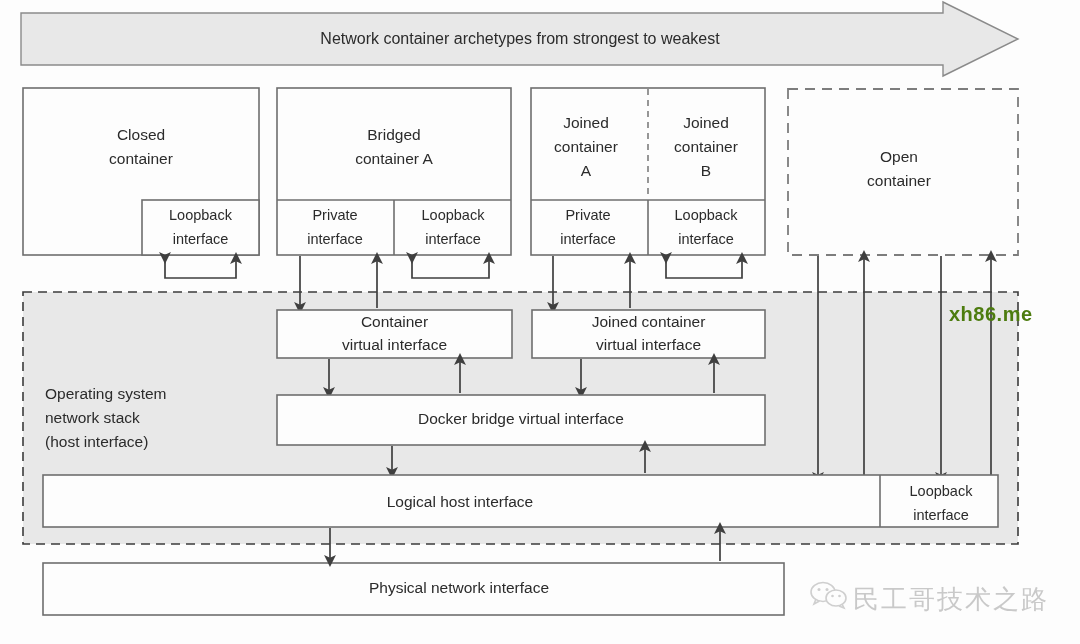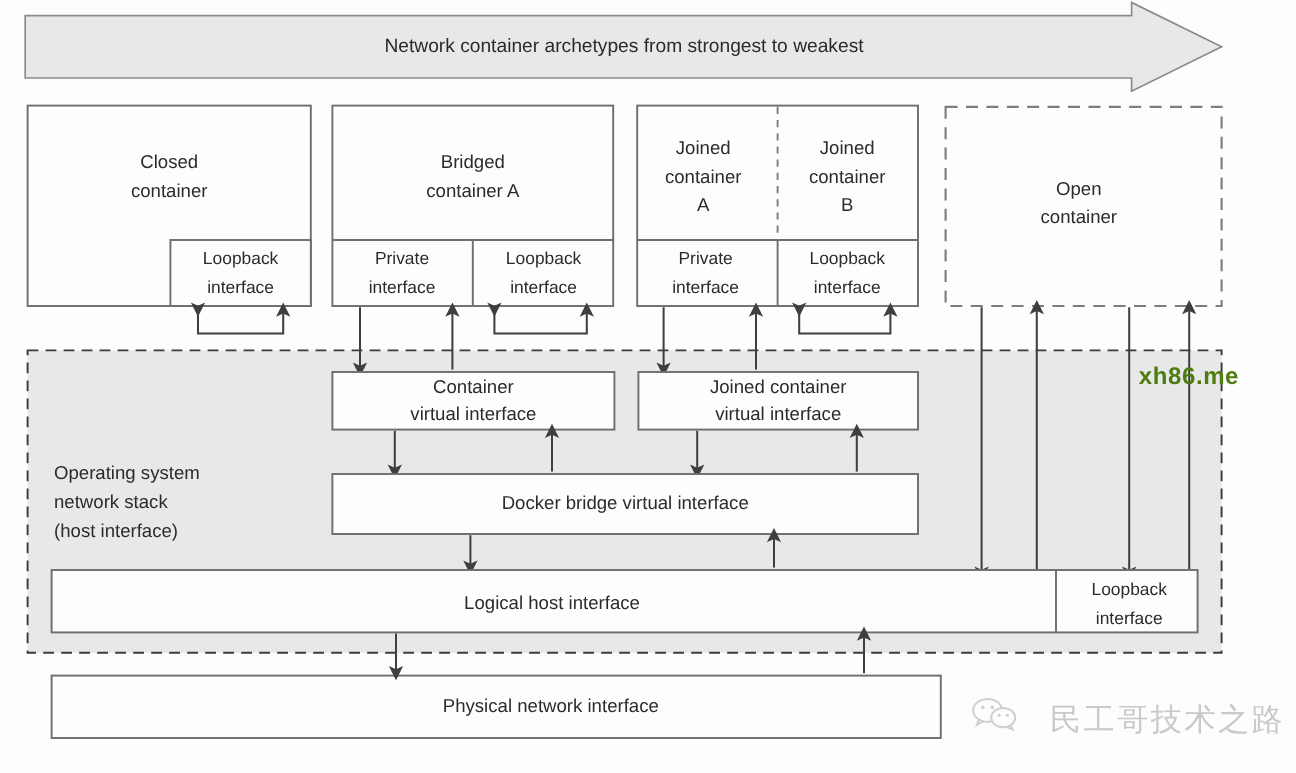--- a/index.html
+++ b/index.html
@@ -13,21 +13,21 @@
   .divider-dash{stroke:#7d7d7d;stroke-width:1.6;stroke-dasharray:6 5;fill:none;}
   .hdr{fill:#e8e8e8;stroke:#8a8a8a;stroke-width:1.4;}
   .ln{stroke:#3f3f3f;stroke-width:1.7;fill:none;}
   .t{fill:#2b2b2b;font-size:15.5px;font-family:"Liberation Sans","DejaVu Sans",sans-serif;}
   .t-title{font-size:16px;}
   .t-sm{font-size:14.5px;}
   text{dominant-baseline:middle;}
   .wm-red{position:absolute;color:#4d7c0f;font-weight:bold;font-size:20px;
           letter-spacing:.5px;font-family:"Liberation Sans","DejaVu Sans",sans-serif;}
   .wm-cn{position:absolute;color:#c9c9c9;font-size:26px;letter-spacing:2px;
-         font-family:"DejaVu Sans",sans-serif;white-space:nowrap;margin-left:22px;}
+         font-family:"DejaVu Sans",sans-serif;white-space:nowrap;}
   .wm-logo{position:absolute;}
 </style>
 </head>
 <body>
 
 <div id="stage">
 
   <svg width="1080" height="644" viewBox="0 0 1080 644">
 
     <defs>

